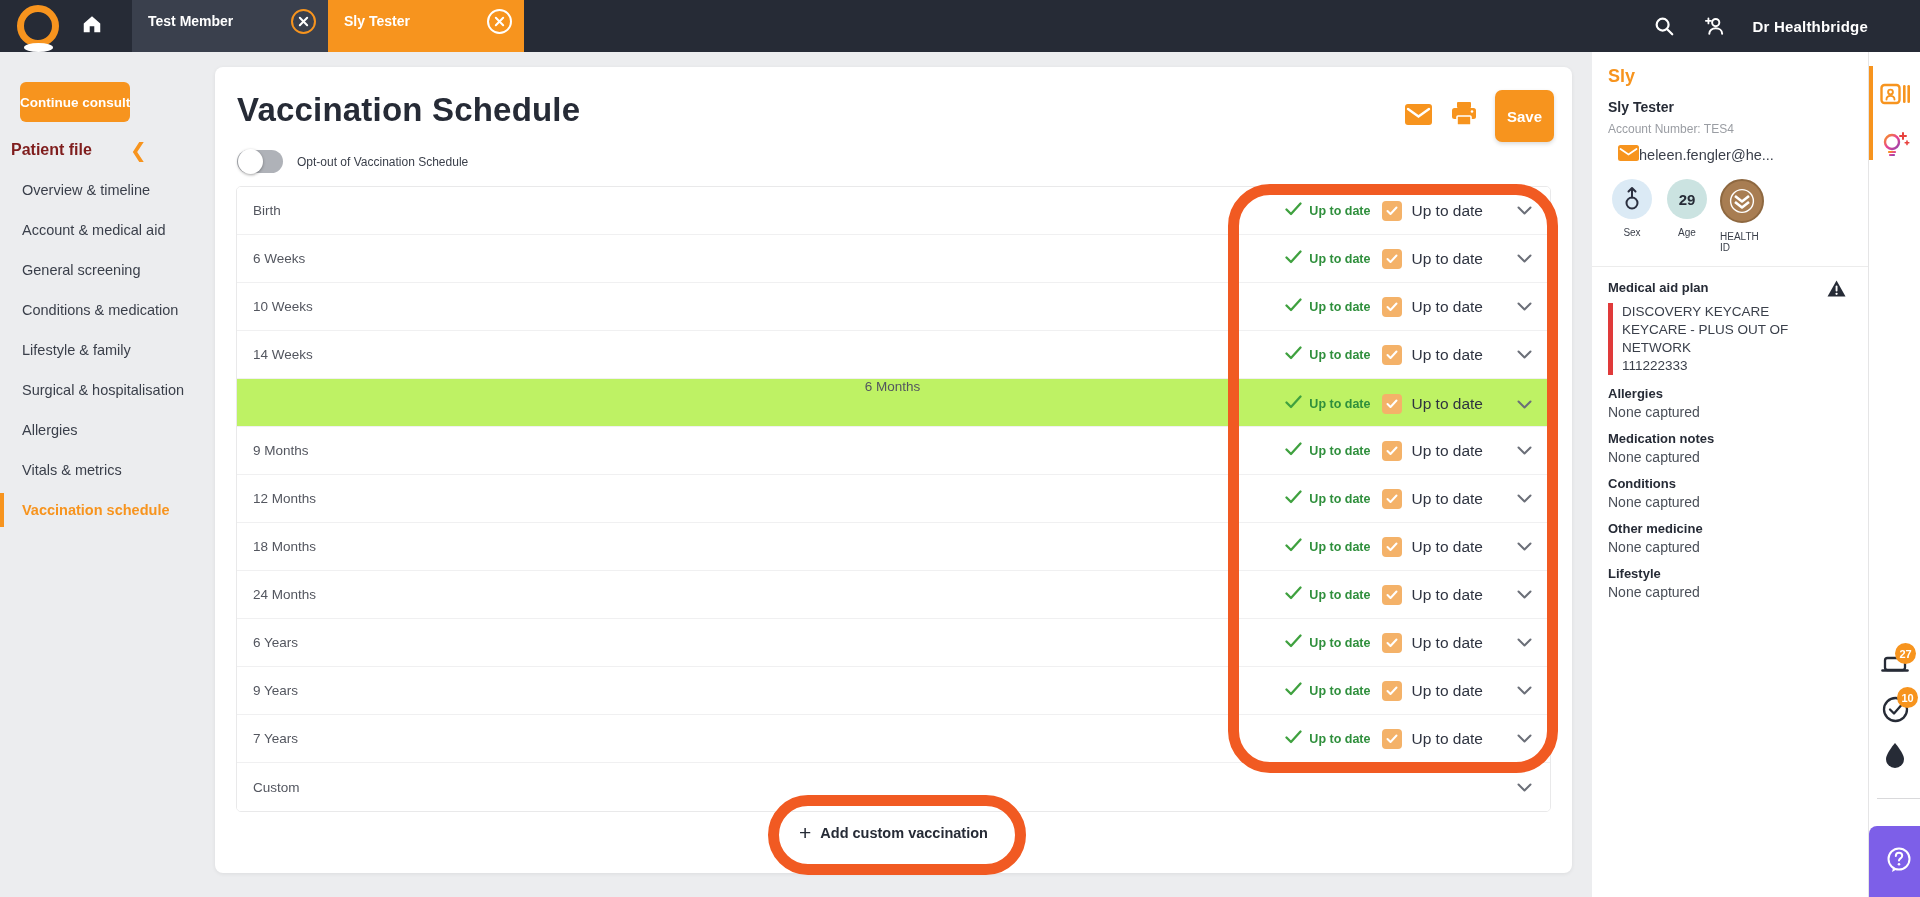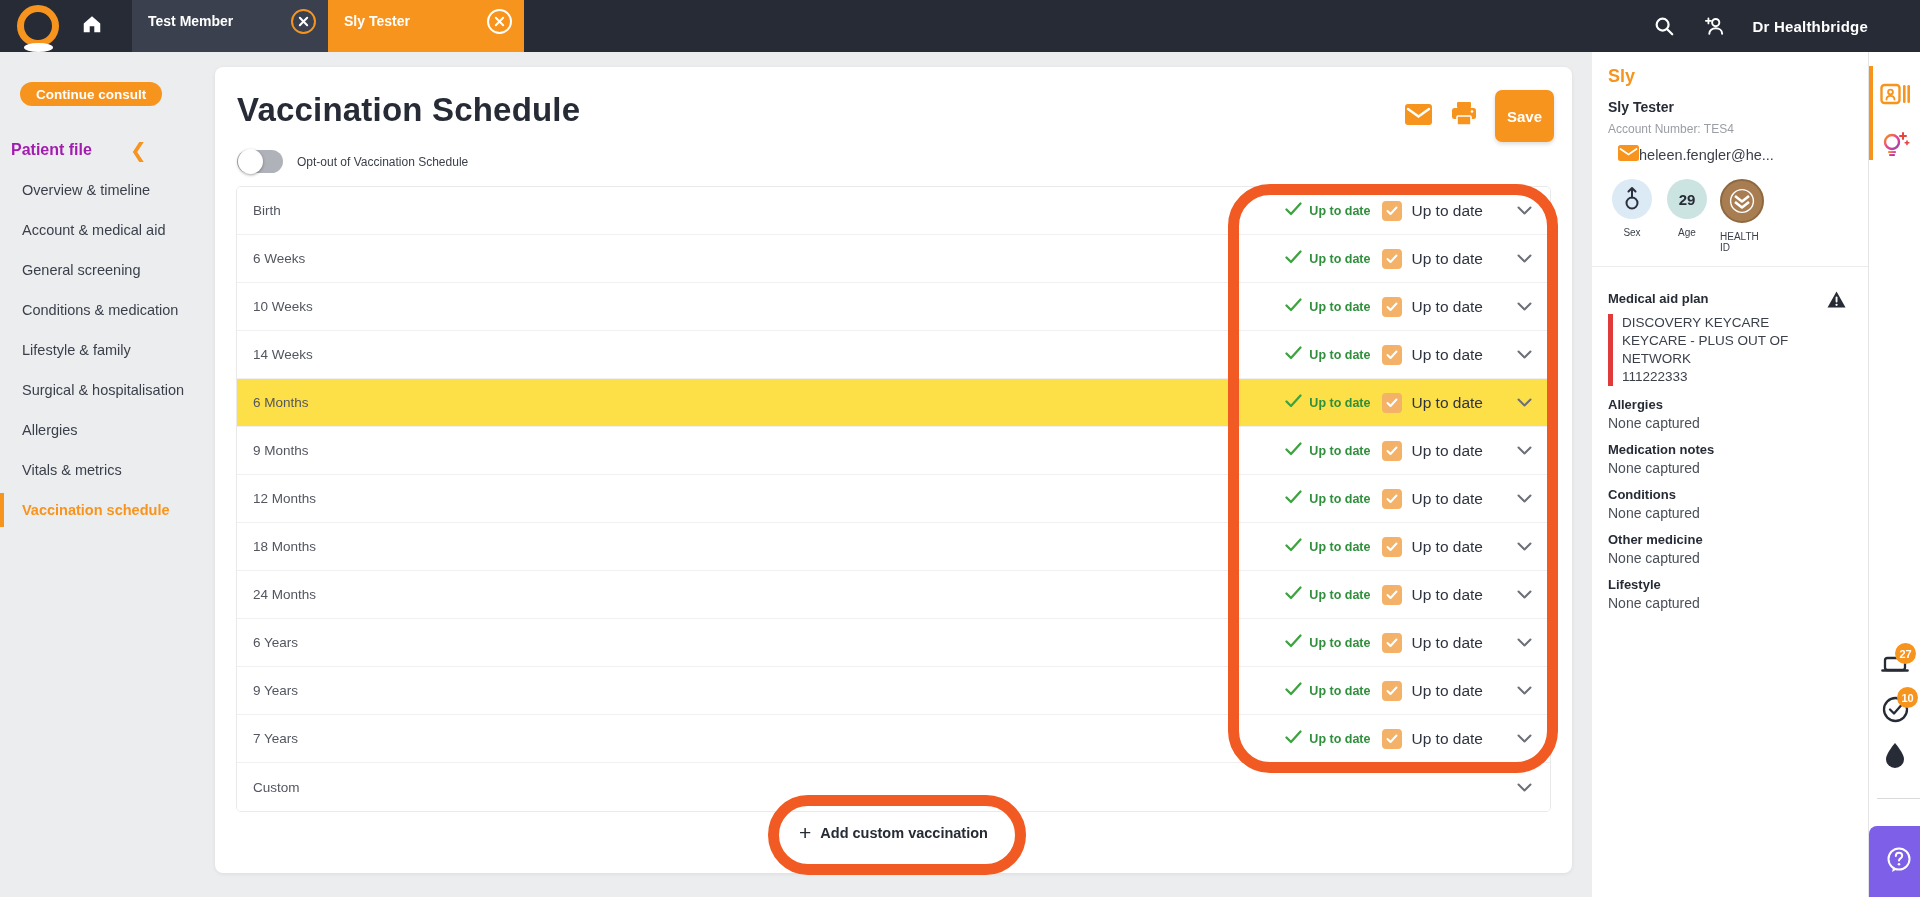--- a/index.html
+++ b/index.html
@@ -25,25 +25,25 @@
   .tab-close { width:25px; height:25px; border-radius:50%; display:flex; align-items:center;
     justify-content:center; flex:0 0 auto; cursor:pointer; }
   .tab.inactive .tab-close { border:2.5px solid #F7941E; }
   .tab.active   .tab-close { border:2.5px solid #FFFFFF; }
   .navbar-right { margin-left:auto; display:flex; align-items:center; gap:26px; padding-right:52px; }
   .nav-icon { width:24px; height:24px; display:flex; align-items:center; justify-content:center; cursor:pointer; }
   .navbar-user { color:#fff; font-weight:bold; font-size:15px; letter-spacing:.2px; }
 
   
   .sidebar { position:absolute; left:0; top:52px; width:215px; bottom:0; }
-  .continue-btn { position:absolute; left:20px; top:30px; height:24px; padding:0 16px;
-    background:#F7941E; border:none; border-radius:18px; color:#fff; font-weight:bold;
+  .continue-btn { position:absolute; left:20px; top:30px; height:40px; padding:0 0;
+    background:#F7941E; border:none; border-radius:6px; color:#fff; font-weight:bold;
     font-size:13.5px; cursor:pointer; font-family:inherit; }
   .patient-file { position:absolute; left:11px; top:88px; display:flex; align-items:center; gap:38px; }
-  .patient-file-label { font-size:16px; font-weight:bold; color:#a21caf; }
+  .patient-file-label { font-size:16px; font-weight:bold; color:#7f1d1d; }
   .collapse-chevron { color:#F7941E; font-size:20px; font-weight:bold; cursor:pointer; line-height:1; }
   .side-nav { position:absolute; left:0; top:118px; right:0; }
   .side-item { position:relative; height:40px; display:flex; align-items:center;
     padding-left:22px; font-size:14.5px; color:#3A3F4A; cursor:pointer; }
   .side-item.active { color:#F7941E; font-weight:bold; }
   .side-item.active::before { content:""; position:absolute; left:0; top:3px; bottom:3px;
     width:4px; background:#F7941E; }
 
   
   .main-card { position:absolute; left:215px; top:67px; width:1357px; height:806px;
@@ -60,21 +60,21 @@
   .toggle { width:46px; height:23px; background:#AFB2B8; border-radius:12px; position:relative; cursor:pointer; }
   .toggle-knob { position:absolute; left:1px; top:-1px; width:25px; height:25px; background:#fff;
     border-radius:50%; box-shadow:0 1px 3px rgba(0,0,0,.35); }
   .optout-label { font-size:12px; color:#3A3F4A; }
 
   .vax-table { position:absolute; left:21px; right:21px; top:119px;
     border:1px solid #E9E9EA; border-radius:5px; overflow:hidden; background:#fff; }
   .vax-row { height:48px; display:flex; align-items:center; padding:0 18px 0 16px;
     border-bottom:1px solid #F0F0F1; background:#fff; }
   .vax-row:last-child { border-bottom:none; }
-  .vax-row.shaded { background:#fde047; }
+  .vax-row.shaded { background:#bef264;flex-direction:column; }
   .vax-row-label { font-size:13.5px; color:#53565F; }
   .row-status { margin-left:auto; display:flex; align-items:center; }
   .status-check { flex:0 0 auto; }
   .status-text { margin-left:7px; font-size:12.5px; font-weight:bold; color:#2F8F3C; }
   .status-checkbox { margin-left:12px; width:20px; height:20px; background:#F4B269;
     border-radius:4px; display:flex; align-items:center; justify-content:center; cursor:pointer; }
   .checkbox-label { margin-left:9px; font-size:15.5px; color:#2E3340; }
   .row-chevron { margin-left:34px; cursor:pointer; display:flex; }
   .custom-chevron { margin-left:auto; cursor:pointer; display:flex; }
   .add-custom { position:absolute; left:0; right:0; top:755px; display:flex; justify-content:center; }
@@ -92,21 +92,21 @@
   .pp-email-text { font-size:14.5px; color:#3A3F4A; }
   .pp-badges { margin-top:14px; display:flex; gap:11px; padding-left:2px; }
   .pp-badge { display:flex; flex-direction:column; align-items:center; width:44px; }
   .badge-circle { width:40px; height:40px; border-radius:50%; display:flex;
     align-items:center; justify-content:center; }
   .badge-sex { background:#DBEAF5; }
   .badge-age { background:#CBE3E1; font-size:15px; font-weight:bold; color:#262B36; }
   .badge-health { background:#A87D52; width:44px; height:44px; border:2px solid #8E6840; }
   .badge-label { margin-top:8px; font-size:10px; color:#3A3F4A; }
   .pp-divider { margin:13px -16px 0 -16px; border-top:1px solid #ECECEC; }
-  .pp-medheading-row { margin-top:24px; display:flex; align-items:flex-start; }
+  .pp-medheading-row { margin-top:13px; display:flex; align-items:flex-start; }
   .pp-medheading { font-size:13px; font-weight:bold; color:#262B36; }
   .warn-wrap { margin-left:auto; margin-right:6px; cursor:pointer; }
   .pp-plan { margin-top:2px; border-left:5px solid #E03A3A; padding-left:9px; }
   .pp-plan-line { font-size:13.5px; color:#3A3F4A; line-height:18px; }
   .pp-section { margin-top:11px; }
   .pp-sec-heading { font-size:13px; font-weight:bold; color:#262B36; }
   .pp-sec-value { margin-top:3px; font-size:14px; color:#4A4F58; }
 
   
   .right-toolbar { position:absolute; left:1868px; top:52px; width:60px; bottom:0;

